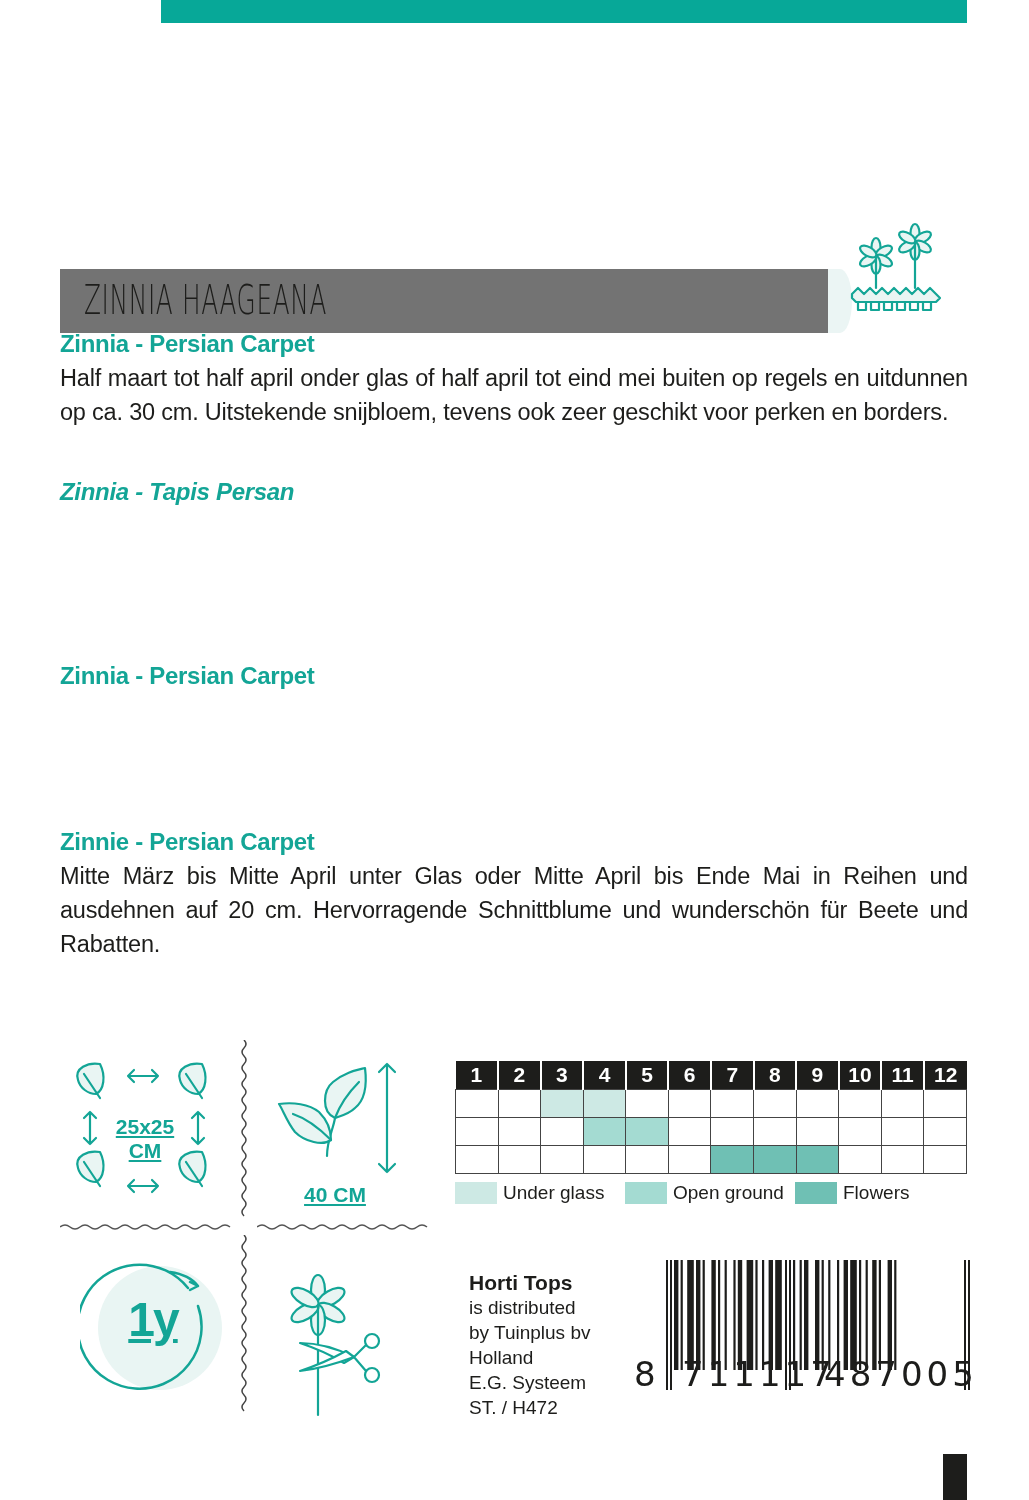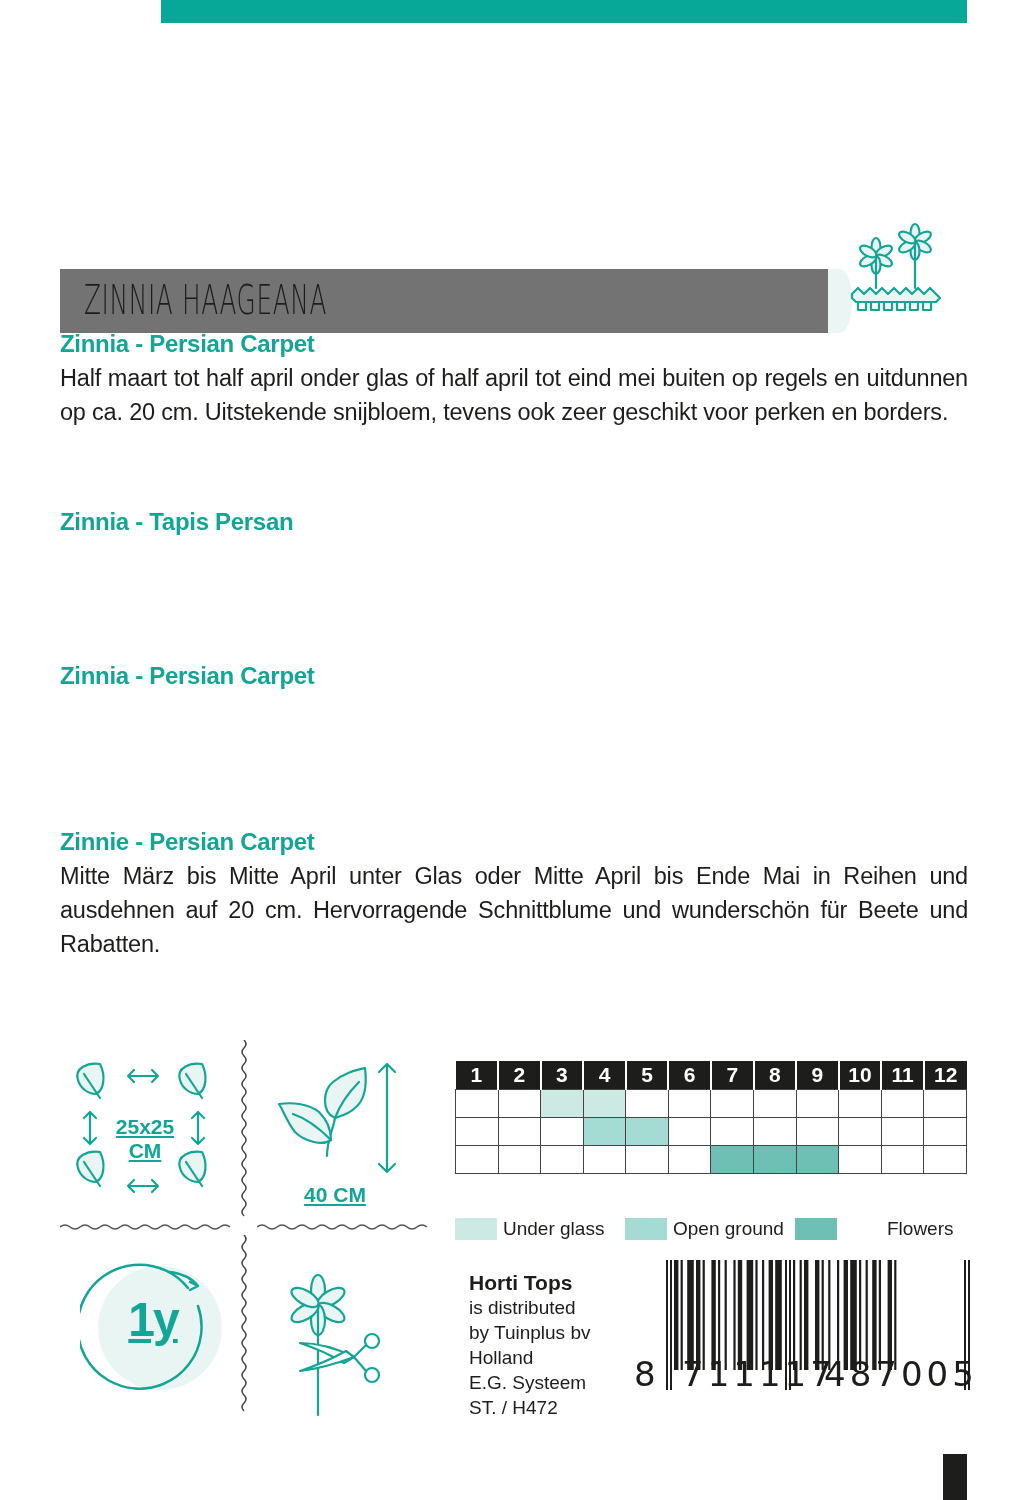--- a/index.html
+++ b/index.html
@@ -31,21 +31,21 @@
     .calendar { position: absolute; left: 455px; top: 1061px; width: 512px; }
     .cal-table { border-collapse: collapse; width: 512px; table-layout: fixed; }
     .cal-table th { background: #1d1d1b; color: #ffffff; font-size: 21px; font-weight: bold; height: 28px;
       border-left: 2px solid #ffffff; text-align: center; padding: 0; }
     .cal-table th:first-child { border-left: none; }
     .cal-table td { height: 28px; border: 1px solid #444; background: #ffffff; padding: 0; }
     .cal-table td.ug { background: #cde9e4; }
     .cal-table td.og { background: #a4dbd2; }
     .cal-table td.fl { background: #6fc0b4; }
 
-    .legend { position: absolute; left: 455px; top: 1182px; width: 512px; height: 24px; font-size: 19px; margin-top: 36px; }
+    .legend { position: absolute; left: 455px; top: 1182px; width: 512px; height: 24px; font-size: 19px; }
     .legend-item { position: absolute; top: 0; display: flex; align-items: center; }
     .legend-swatch { width: 42px; height: 22px; margin-right: 6px; }
 
     .distributor { position: absolute; left: 469px; top: 1250px; font-size: 19px; line-height: 25px; color: #1d1d1b; }
     .distributor .brand { font-weight: bold; font-size: 21px; margin-top: 20px; }
 
     .barcode { position: absolute; left: 634px; top: 1250px; width: 336px; height: 150px; }
     .barcode-digits { position: absolute; font-family: "DejaVu Sans", sans-serif; font-size: 34px; color: #1d1d1b; }
 
     .corner-block { position: absolute; left: 943px; top: 1454px; width: 24px; height: 46px; background: #1d1d1b; }
@@ -77,23 +77,23 @@
     <ellipse cx="0" cy="-9" rx="4.5" ry="9" transform="rotate(240)" fill="#e9f5f3"></ellipse>
     <ellipse cx="0" cy="-9" rx="4.5" ry="9" transform="rotate(300)" fill="#e9f5f3"></ellipse>
   </g>
   <line x1="67" y1="24" x2="67" y2="70"></line>
   <path d="M4 76 L10 70 L16 76 L22 70 L28 76 L34 70 L40 76 L46 70 L52 76 L58 70 L64 76 L70 70 L76 76 L82 70 L88 76 L92 80 L88 84 L8 84 L4 80 Z" fill="#e9f5f3"></path>
   <path d="M10 84 V92 H18 V84 M23 84 V92 H31 V84 M36 84 V92 H44 V84 M49 84 V92 H57 V84 M62 84 V92 H70 V84 M75 84 V92 H83 V84"></path>
 </svg>
 
 <div class="section" style="top:327px;">
   <h2>Zinnia - Persian Carpet</h2>
-  <p>Half maart tot half april onder glas of half april tot eind mei buiten op regels en uitdunnen op ca. 20 cm. Uitstekende snijbloem, tevens ook zeer geschikt voor perken en borders.</p>
-</div>
-<div class="section" style="top:505px;">
+  <p>Half maart tot half april onder glas of half april tot eind mei buiten op regels en uitdunnen op ca. 30 cm. Uitstekende snijbloem, tevens ook zeer geschikt voor perken en borders.</p>
+</div>
+<div class="section" style="top:475px;font-style:italic;">
   <h2>Zinnia - Tapis Persan</h2>
 </div>
 <div class="section" style="top:659px;">
   <h2>Zinnia - Persian Carpet</h2>
 </div>
 <div class="section" style="top:825px;">
   <h2>Zinnie - Persian Carpet</h2>
   <p>Mitte März bis Mitte April unter Glas oder Mitte April bis Ende Mai in Reihen und ausdehnen auf 20 cm. Hervorragende Schnittblume und wunderschön für Beete und Rabatten.</p>
 </div>
 
@@ -232,21 +232,21 @@
 
 <div class="legend">
   <div class="legend-item" style="left:0;">
     <span class="legend-swatch" style="background:#cde9e4;"></span>
     <span>Under glass</span>
   </div>
   <div class="legend-item" style="left:170px;">
     <span class="legend-swatch" style="background:#a4dbd2;"></span>
     <span>Open ground</span>
   </div>
-  <div class="legend-item" style="left:340px;gap:44px;">
+  <div class="legend-item" style="left:340px;">
     <span class="legend-swatch" style="background:#6fc0b4;"></span>
     <span>Flowers</span>
   </div>
 </div>
 
 <div class="distributor">
   <div class="brand">Horti Tops</div>
   <div>is distributed</div>
   <div>by Tuinplus bv</div>
   <div>Holland</div>

